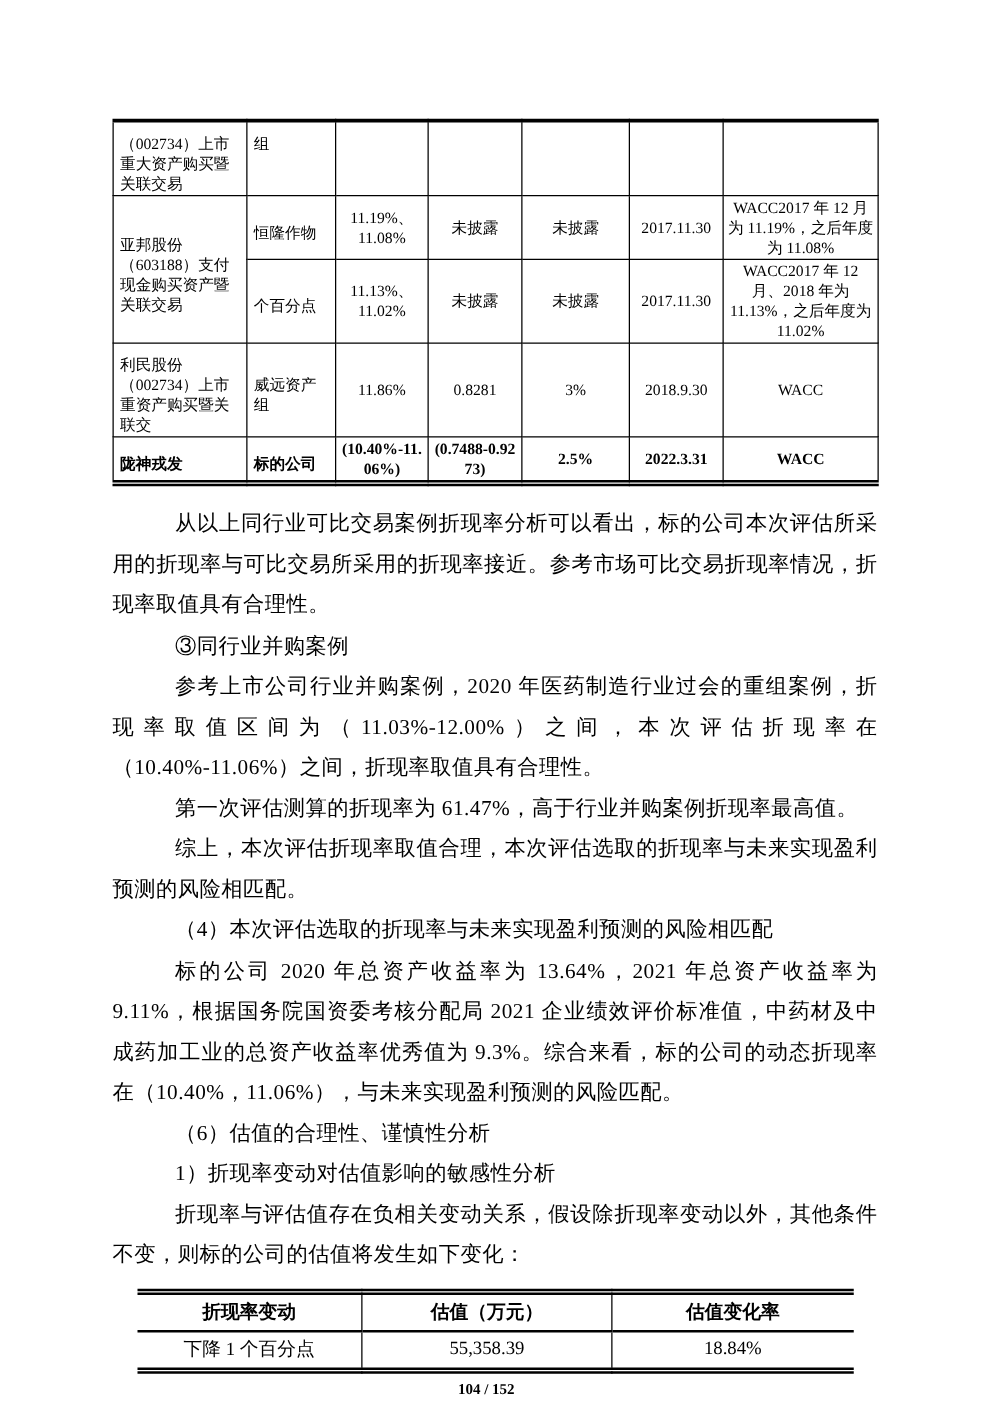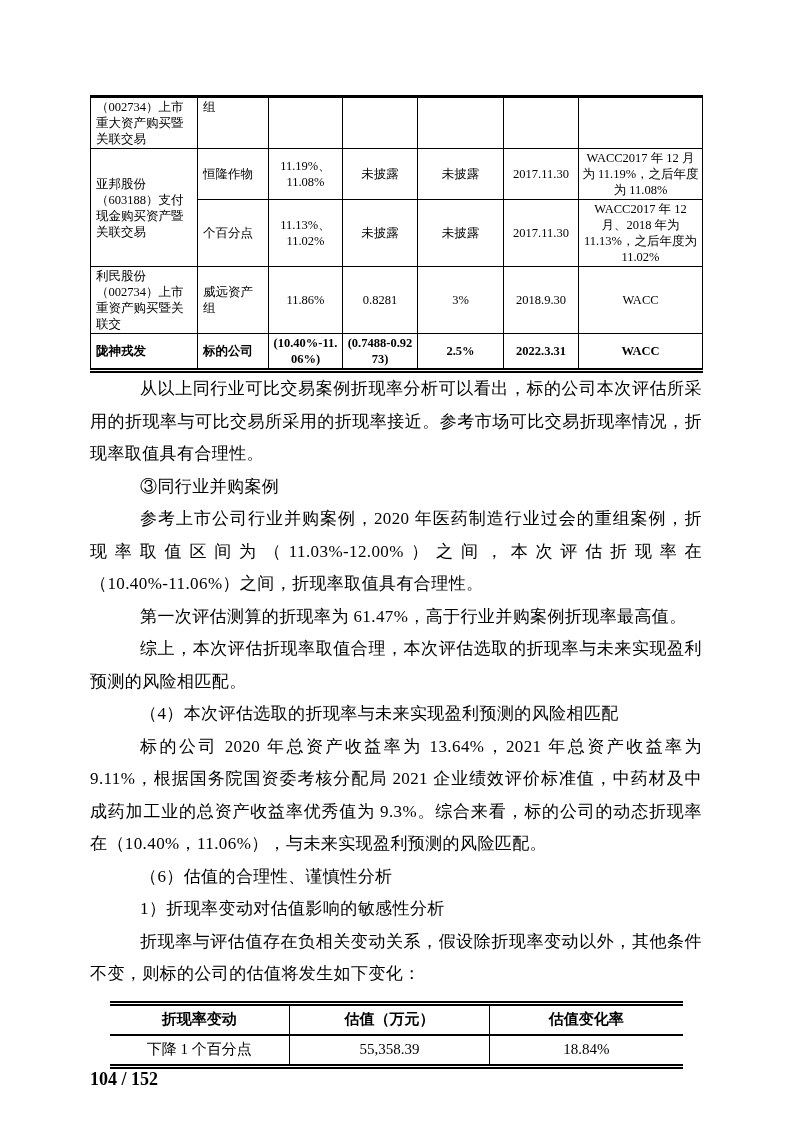--- a/index.html
+++ b/index.html
@@ -24,28 +24,28 @@
     font-size:12.5px;
     line-height:16px;
   }
   table.ctable td {
     border:1px solid #000;
     padding:1px 2px;
     text-align:center;
     vertical-align:middle;
     overflow:hidden;
   }
-  table.ctable td.cl { text-align:left; padding:1px 8px 1px 5px; }
+  table.ctable td.cl { text-align:left; padding:9px 8px 1px 5px; }
   table.ctable tr.vt td { vertical-align:top; }
   table.ctable tr.bold td { font-weight:bold; }
   table.ctable td.brk { word-break:break-all; }
 
   
   .bodytext {
-    margin-top:0;
+    margin-top:14px;
     width:612px;
     font-size:17px;
     line-height:32.5px;
     letter-spacing:0.4px;
     text-align:justify;
   }
   .bodytext p { margin:0; text-indent:50px; }
 
   
   table.stable {
@@ -61,26 +61,27 @@
     text-align:center;
     padding:3px 2px;
     height:22px;
     vertical-align:middle;
   }
   table.stable td + td { border-left:1px solid #000; }
   table.stable tr.hd td { font-weight:bold; border-bottom:2px solid #000; }
 
   
   .pagefoot {
+    margin-top:5px;
     width:612px;
-    text-align:left;
+    text-align:center;
     padding-right:14px;
     box-sizing:border-box;
     font-weight:bold;
-    font-size:18px;
+    font-size:12px;
   }
 </style>
 </head>
 <body>
 
 <div class="page">
 
   <table class="ctable">
     <colgroup>
       <col style="width:107px">

